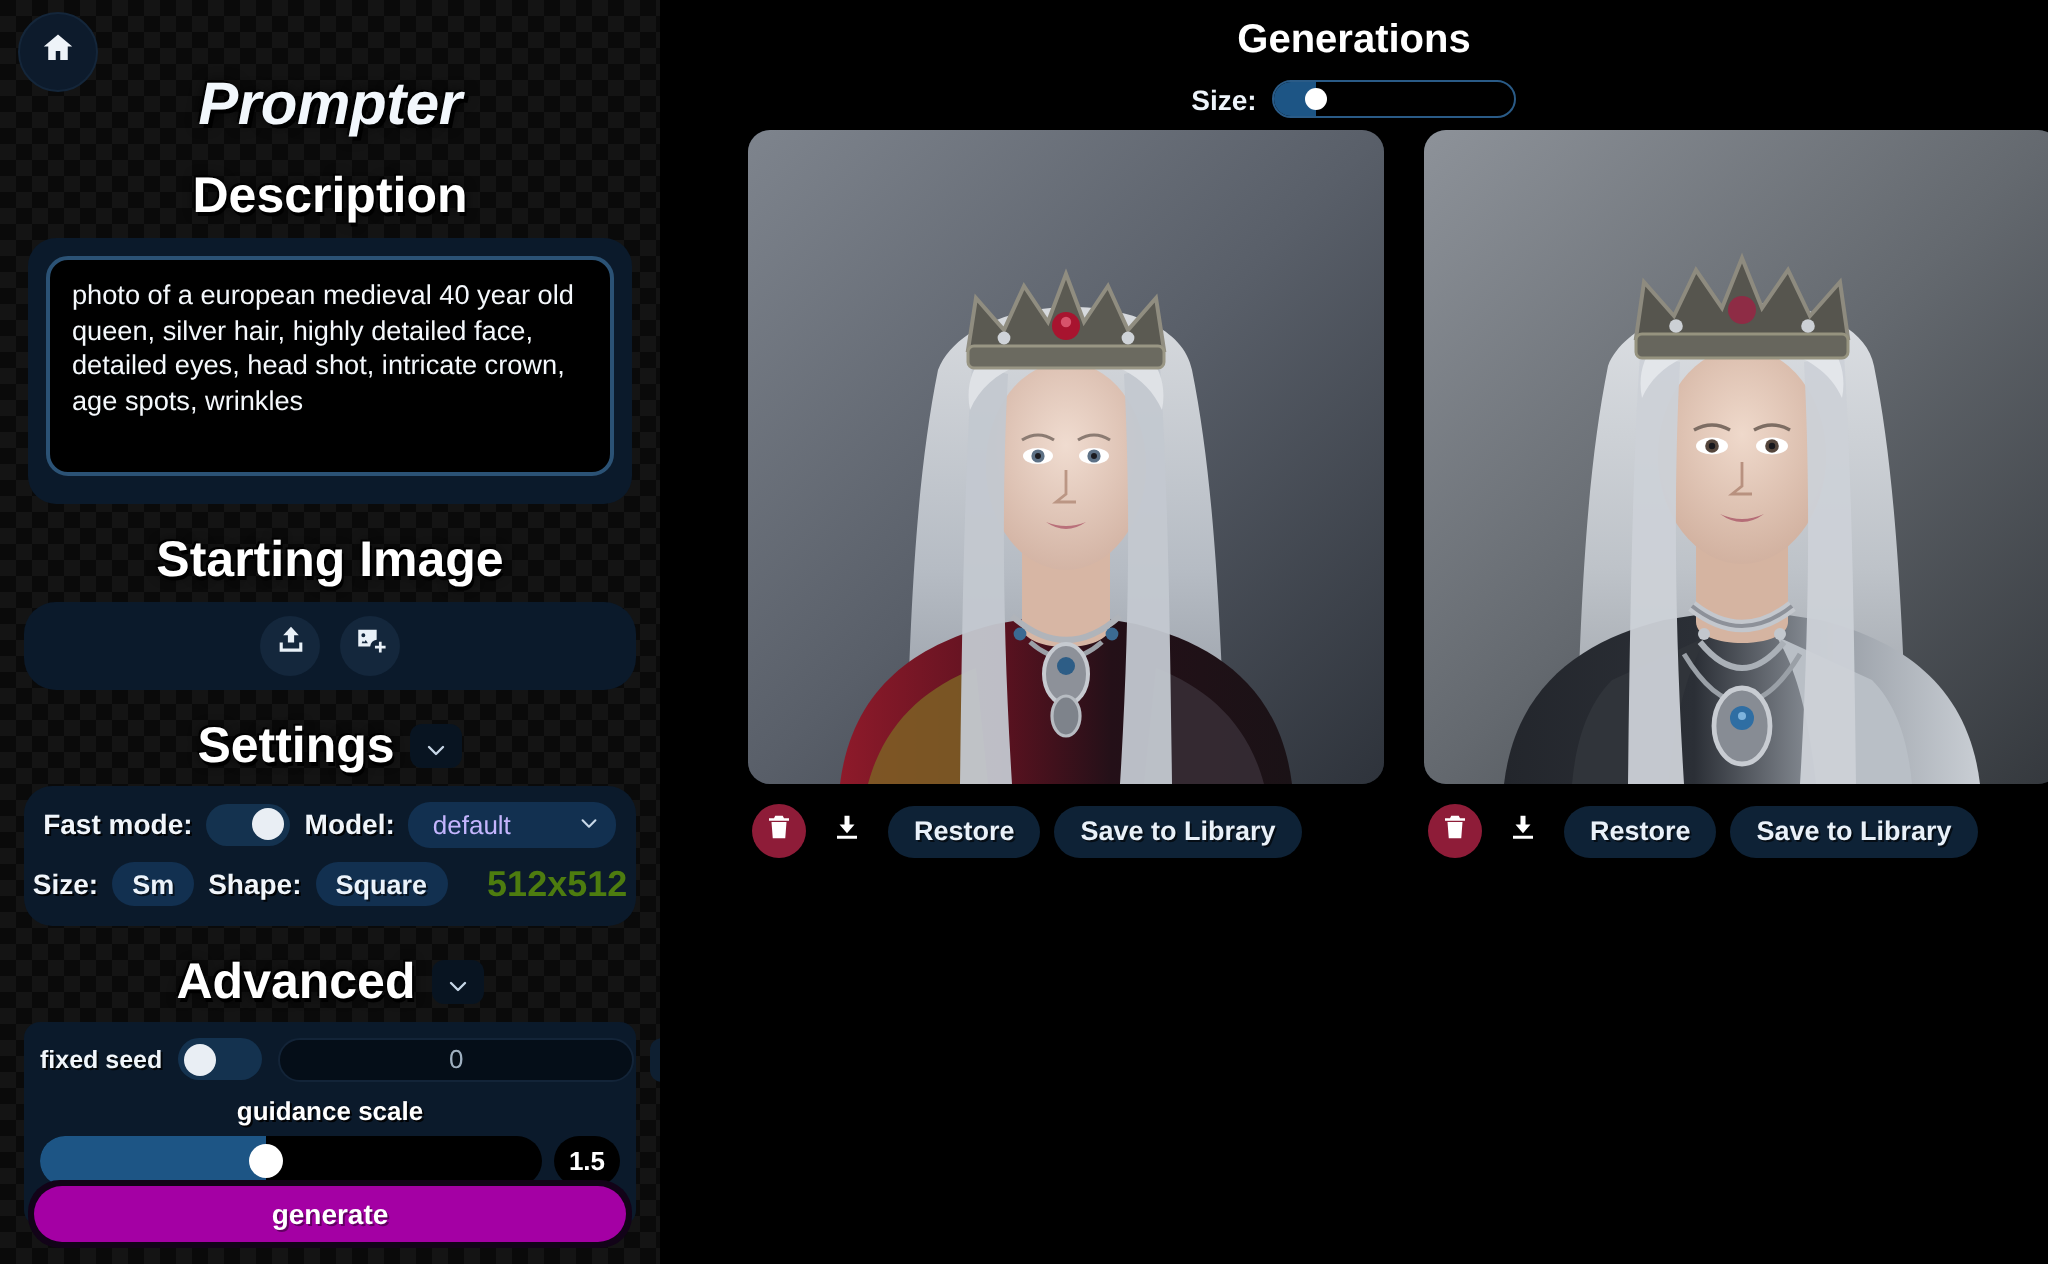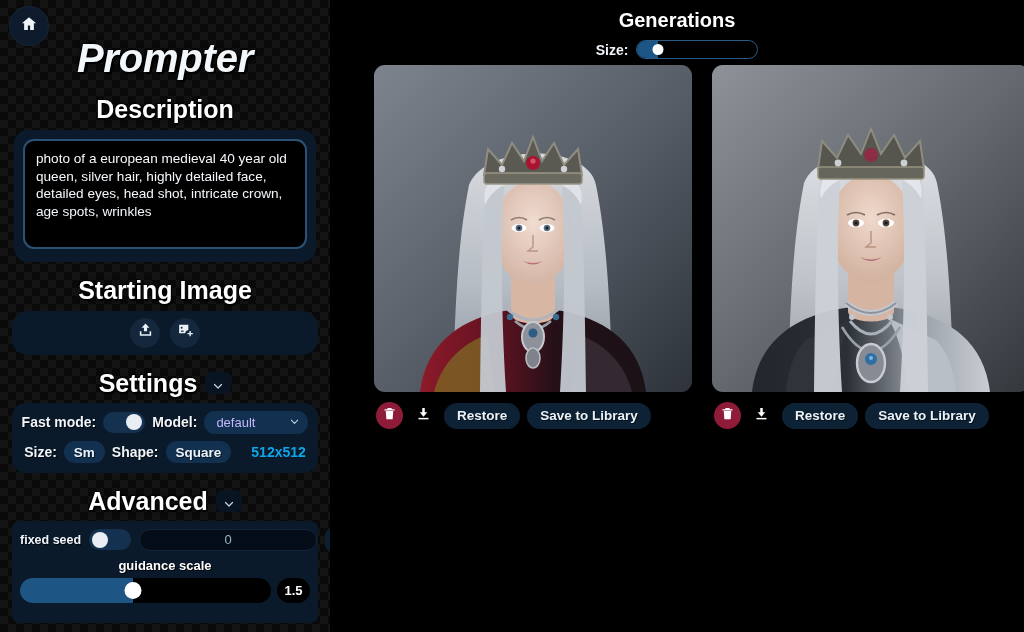--- a/index.html
+++ b/index.html
@@ -48,21 +48,21 @@
     align-items: center;
     justify-content: center;
     cursor: pointer;
     z-index: 5;
   }
   .home-btn svg { width: 18px; height: 18px; fill: #eef3f8; }
 
   .app-title {
     text-align: center;
     margin-top: 36px;
-    font-size: 40px;
+    font-size: 30px;
     font-weight: bold;
     font-style: italic;
     color: #f2f7fc;
     letter-spacing: -0.2px;
     text-shadow: 2px 2px 0 rgba(0,0,0,0.95), -1px -1px 0 rgba(0,0,0,0.8),
                  0 0 7px rgba(0,0,0,0.95);
   }
 
   .section-head {
     text-align: center;
@@ -203,23 +203,23 @@
     background: #123050;
     color: #eaf2fa;
     font-size: 13.5px;
     font-weight: bold;
     display: flex;
     align-items: center;
     cursor: pointer;
     text-shadow: 1px 1px 0 rgba(0,0,0,0.6);
   }
   .dims {
-    font-size: 14px;
-    font-weight: bold;
-    color: #0ea5e9;
+    font-size: 18px;
+    font-weight: bold;
+    color: #4d7c0f;
     margin-left: 13px;
   }
 
   
   .adv-panel {
     margin: 5px 12px 0 12px;
     background: #0b1a2b;
     border-radius: 8px;
     padding: 8px 8px 20px 8px;
   }
@@ -557,20 +557,23 @@
       <div class="guid-label">guidance scale</div>
       <div class="slider-row">
         <span class="slider">
           <span class="fill" id="guid-fill" style="width: 45%;"></span>
           <span class="knob" id="guid-knob" style="left: 45%;"></span>
         </span>
         <span class="val-badge">1.5</span>
       </div>
     </div>
 
+    <div class="gen-wrap">
+      <button class="gen-btn">generate</button>
+    </div>
   </aside>
 
   <main class="main">
     <div class="main-head">
       <div class="main-title">Generations</div>
       <div class="size-row">
         <span class="size-label">Size:</span>
         <span class="size-slider">
           <span class="fill" id="size-fill" style="width: 17%;"></span>
           <span class="knob" id="size-knob" style="left: 17%;"></span>

